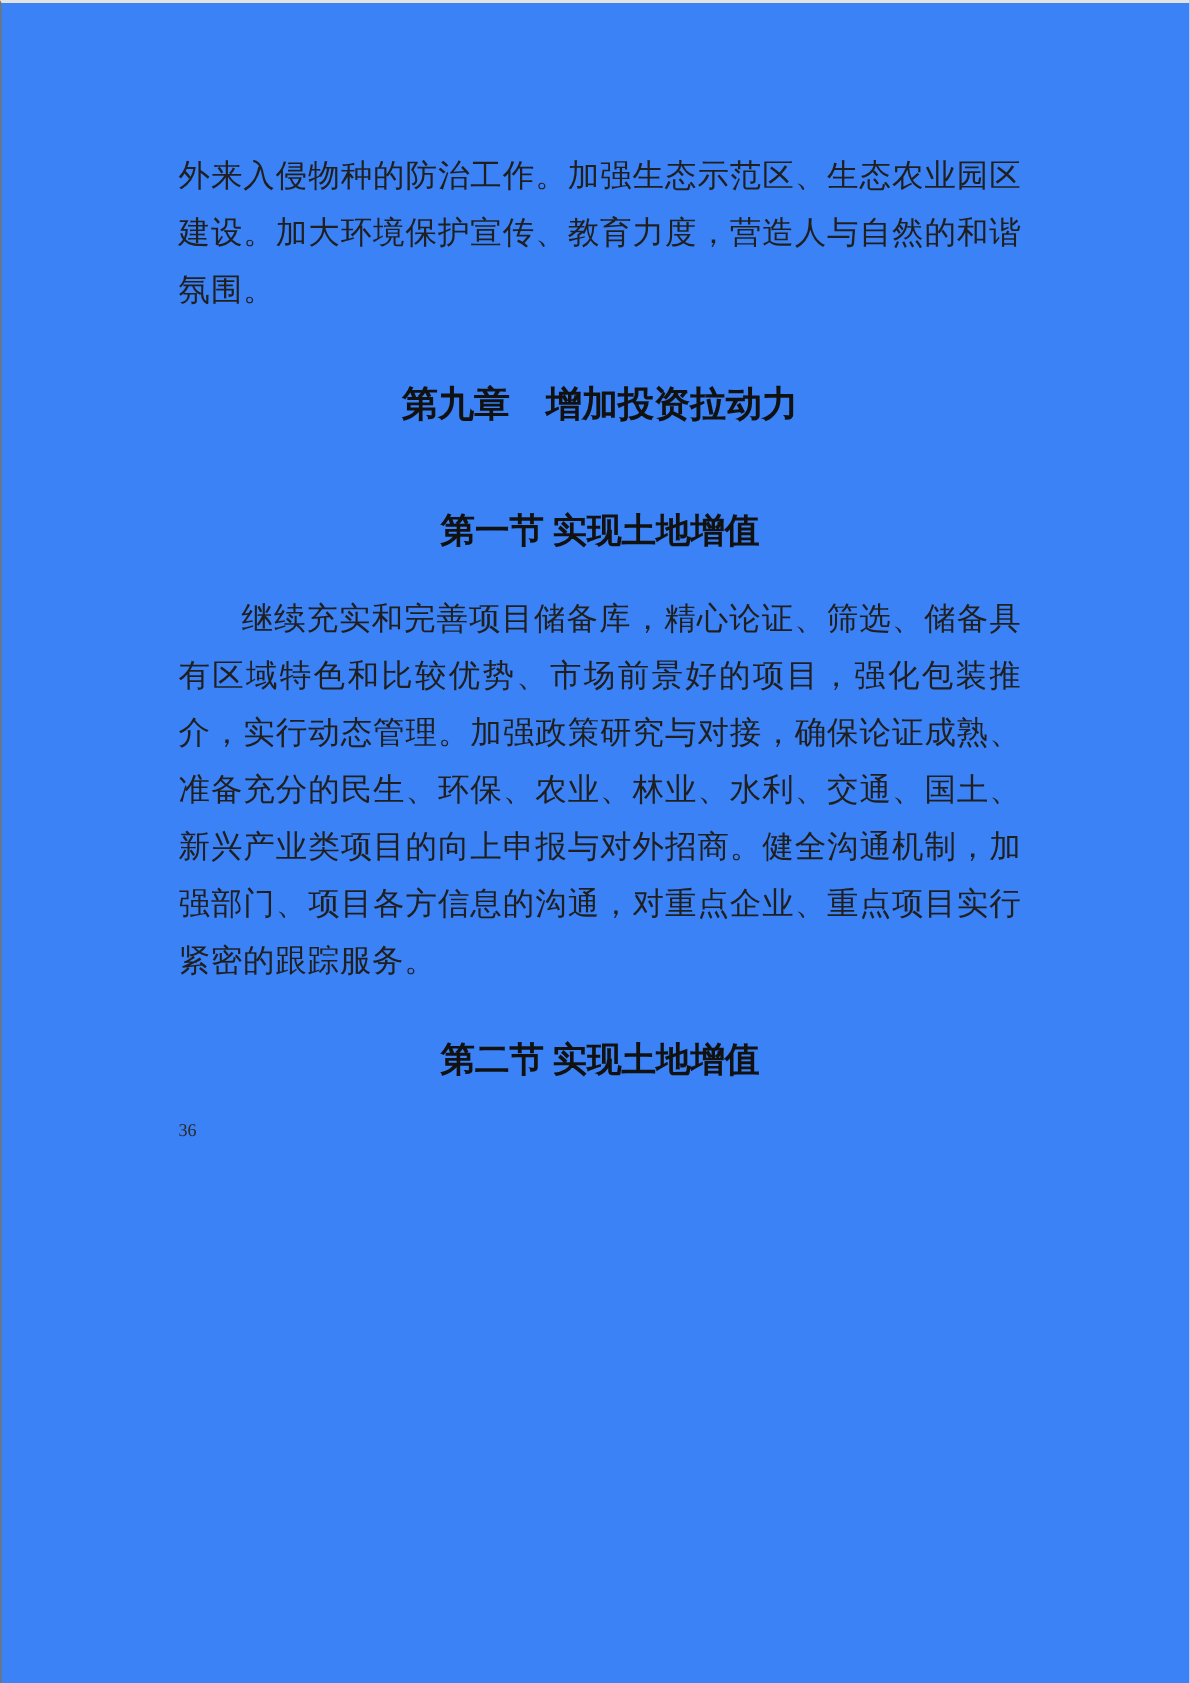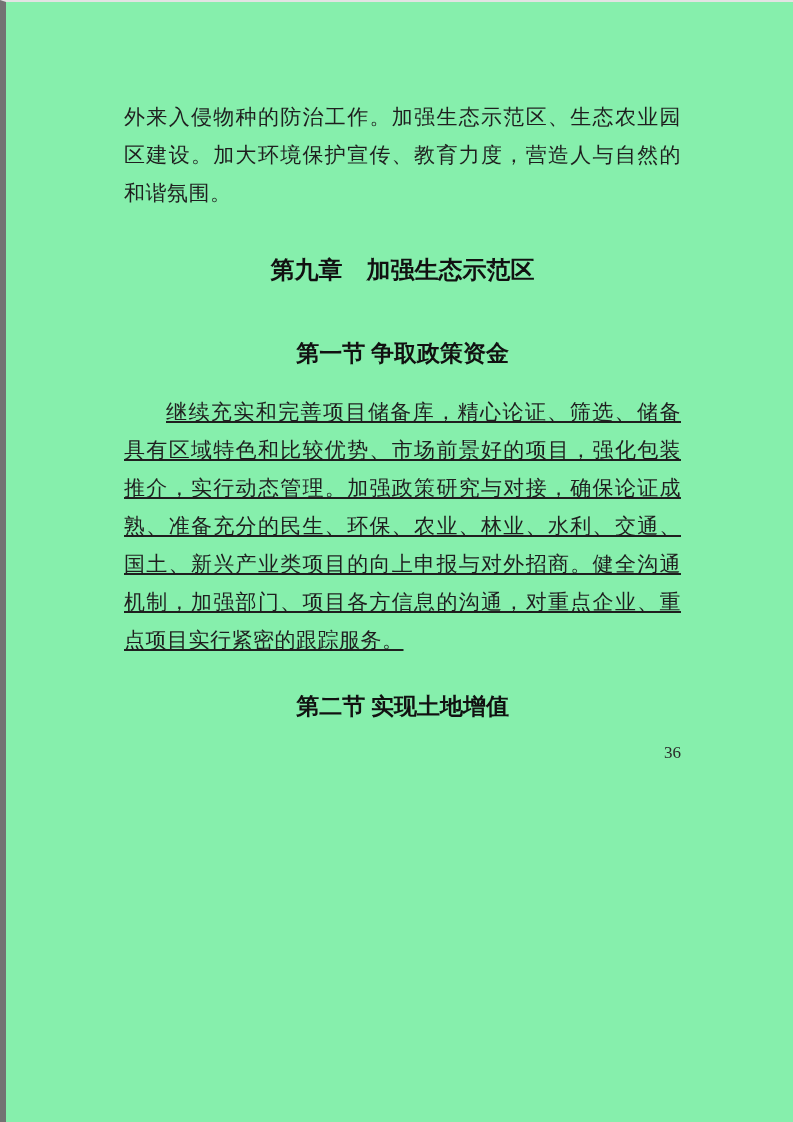--- a/index.html
+++ b/index.html
@@ -4,43 +4,42 @@
 <style>
   html, body {
     margin: 0;
     padding: 0;
     background: #ffffff;
   }
   .page {
     position: relative;
     width: 793px;
     height: 1122px;
-    background: #86efac;
+    background: #3b82f6;
     border-top: 2px solid #e3e3e3;
-    border-left: 6px solid #737373;
+    border-left: 1px solid #737373;
     box-sizing: border-box;
     overflow: hidden;
     font-family: "Liberation Serif", "DejaVu Serif", serif;
     color: #1f1f1f;
   }
   .content {
     box-sizing: border-box;
     padding: 96px 112px 0 118px;
   }
   .body-para {
     font-size: 21px;
     line-height: 38px;
     text-align: justify;
     letter-spacing: 0.5px;
     margin: 0;
     color: #1f1f1f;
   }
   .body-para.indent {
     text-indent: 2em;
-    text-decoration: underline;
   }
   .chapter-heading {
     font-size: 24px;
     font-weight: bold;
     line-height: 38px;
     text-align: center;
     margin: 39px 0 0 0;
     color: #111111;
   }
   .section-heading {
@@ -50,37 +49,37 @@
     text-align: center;
     color: #111111;
     margin: 0;
   }
   #section1-heading { margin-top: 46px; }
   #section1-para   { margin-top: 20px; }
   #section2-heading { margin-top: 29px; }
   #section2-para   { margin-top: 18px; }
   .page-footer {
     margin-top: 16px;
-    text-align: right;
-    font-size: 17px;
+    text-align: left;
+    font-size: 12px;
     line-height: 22px;
     color: #2a2a2a;
   }
 </style>
 </head>
 <body>
 
 <div class="page">
   <div class="content">
 
     <p class="body-para">外来入侵物种的防治工作。加强生态示范区、生态农业园区建设。加大环境保护宣传、教育力度，营造人与自然的和谐氛围。</p>
 
-    <h1 class="chapter-heading">第九章　加强生态示范区</h1>
+    <h1 class="chapter-heading">第九章　增加投资拉动力</h1>
 
-    <h2 class="section-heading" id="section1-heading">第一节 争取政策资金</h2>
+    <h2 class="section-heading" id="section1-heading">第一节 实现土地增值</h2>
 
     <p class="body-para indent" id="section1-para">继续充实和完善项目储备库，精心论证、筛选、储备具有区域特色和比较优势、市场前景好的项目，强化包装推介，实行动态管理。加强政策研究与对接，确保论证成熟、准备充分的民生、环保、农业、林业、水利、交通、国土、新兴产业类项目的向上申报与对外招商。健全沟通机制，加强部门、项目各方信息的沟通，对重点企业、重点项目实行紧密的跟踪服务。</p>
 
     <h2 class="section-heading" id="section2-heading">第二节 实现土地增值</h2>
 
 
     <div class="page-footer">36</div>
 
   </div>
 </div>

